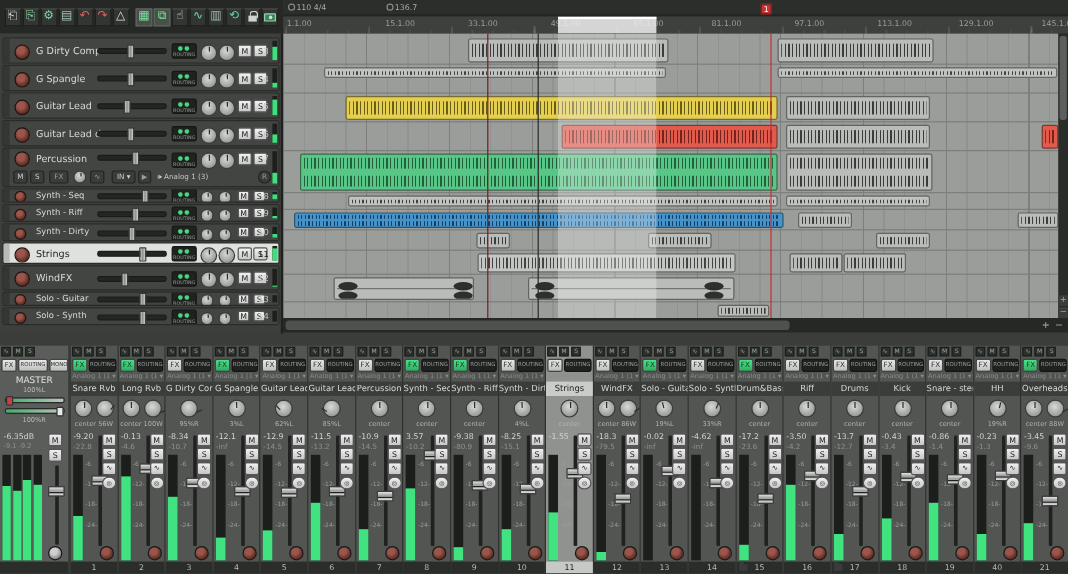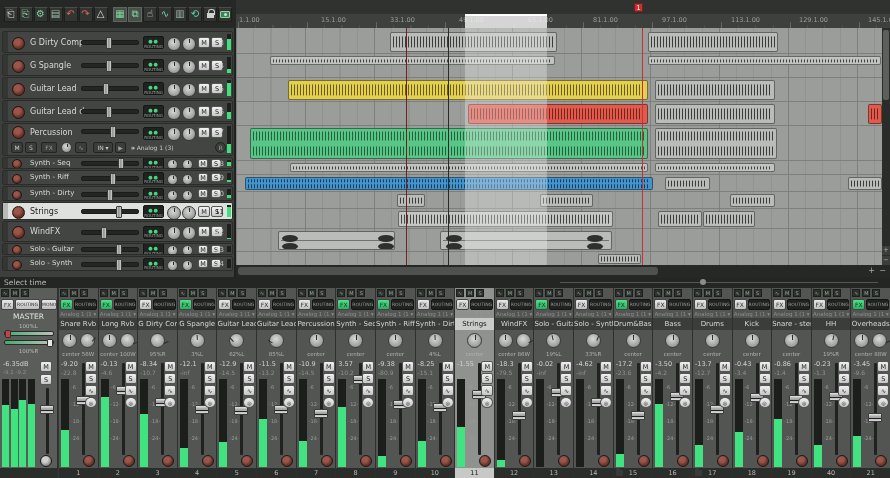--- a/index.html
+++ b/index.html
@@ -158,20 +158,24 @@
         <div style="color: rgb(95, 212, 176); font-size: 10px;">⟲</div>
       </div>
       <div class="tbtn">
         <div class="ico-lock"></div>
       </div>
       <div class="tbtn">
         <div class="ico-cam"></div>
       </div>
     </div>
   <div id="ruler">
+    <div id="marker-lane">
+        <div class="tempo-marker" style="left: 4px;"><i></i>110 4/4</div>
+        <div class="tempo-marker" style="left: 86px;"><i></i>136.7</div>
+      </div>
     <div id="tick-lane">
         <div class="tick-label" style="left: 3px;">1.1.00</div>
         <div class="tick-label" style="left: 85px;">15.1.00</div>
         <div class="tick-label" style="left: 154px;">33.1.00</div>
         <div class="tick-label" style="left: 223px;">49.1.00</div>
         <div class="tick-label" style="left: 292px;">65.1.00</div>
         <div class="tick-label" style="left: 357px;">81.1.00</div>
         <div class="tick-label" style="left: 426px;">97.1.00</div>
         <div class="tick-label" style="left: 495px;">113.1.00</div>
         <div class="tick-label" style="left: 563px;">129.1.00</div>
@@ -614,26 +618,20 @@
   <div id="vscroll">
     <div id="vthumb"></div>
   <div class="vzoom" style="bottom: 10px; position: absolute;">+</div>
       <div class="vzoom" style="bottom: 0px; position: absolute;">−</div>
     </div>
   <div id="hscroll">
     <div id="hthumb"></div>
   <div class="hzoom" style="right: 14px;">+</div>
       <div class="hzoom" style="right: 3px;">−</div>
     </div>
-  <div id="statusbar">
-    <span>Select time</span>
-    <div id="status-slider">
-      <div id="status-dot"></div>
-    </div>
-  </div>
   <div id="mixer">
     <div id="master">
         <div class="mini" style="left: 1px;">∿</div>
         <div class="mini" style="left: 11px;">M</div>
         <div class="mini" style="left: 21px;">S</div>
         <div class="mbtn" style="left: 1px; width: 13px;">FX</div>
         <div class="mbtn" style="left: 15px; width: 25px; font-size: 4.5px;">ROUTING</div>
         <div class="mbtn" style="left: 41px; width: 16px; font-size: 4.5px;">MONO</div>
         <div style="position: absolute; top: 24px; left: 0px; right: 0px; text-align: center; font-size: 7.5px; color: rgb(224, 227, 224);">MASTER</div>
         <div class="mpan-lab" style="top: 35px;">100%L</div>
@@ -1155,21 +1153,21 @@
           <div class="mrec"></div>
           <div class="numrow">15<div class="folder"></div></div>
         </div>
         <div class="strip" style="left: 653.3px; width: 39.62px;">
           <div class="mini" style="left: 1px;">∿</div>
           <div class="mini" style="left: 11px;">M</div>
           <div class="mini" style="left: 21px;">S</div>
           <div class="fxb">FX</div>
           <div class="routb">ROUTING</div>
           <div class="inp">Analog 1 (1 ▾</div>
-          <div class="mname">Bass</div>
+          <div class="mname">Riff</div>
           <div class="knob" style="left: 12px; top: 45px; width: 15px; height: 15px;">
             <i style="transform:rotate(0deg)"></i>
           </div>
           <div class="panv">center</div>
           <div class="volv">-3.50</div>
           <div class="peakv">-4.2</div>
           <div class="mwell">
             <i style="height: 72%;"></i>
           </div>
           <div class="mscale">

